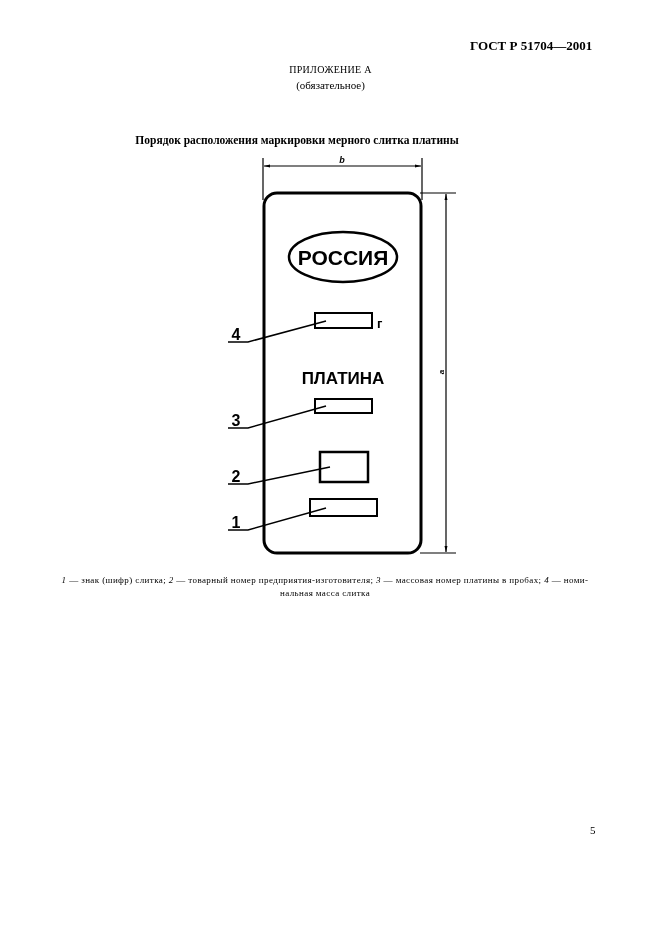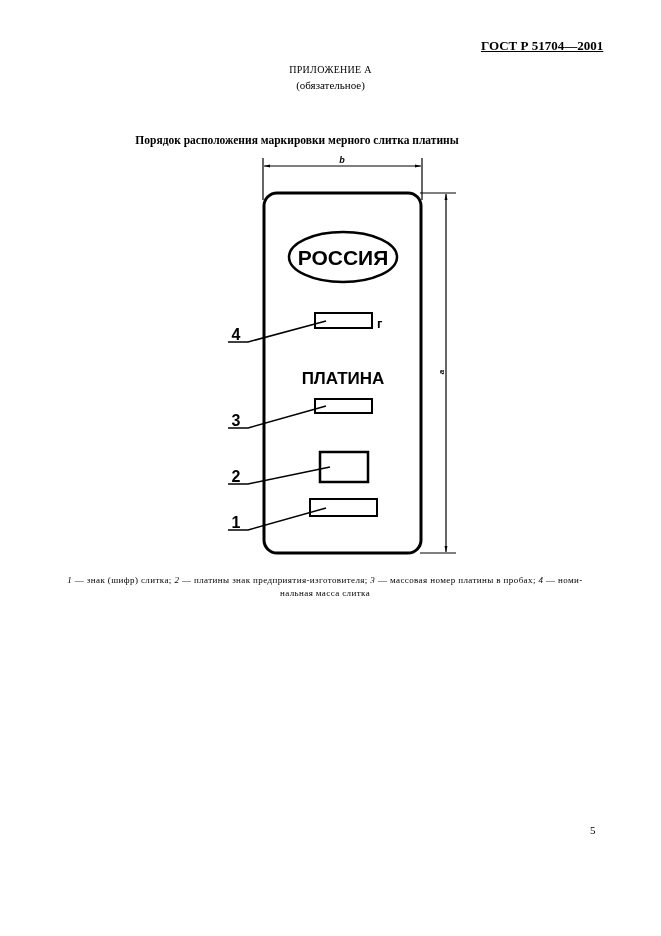--- a/index.html
+++ b/index.html
@@ -1,19 +1,19 @@
 <!DOCTYPE html>
 <html><head>
 <meta charset="utf-8">
 <style>
   html, body { margin: 0; padding: 0; background: #ffffff; }
   body { width: 661px; height: 936px; position: relative; overflow: hidden; color: #000; }
   .serif { font-family: "Liberation Serif", "DejaVu Serif", serif; }
   .abs { position: absolute; }
-  #gost { left: 481px; top: 38px; font-size: 13px; font-weight: bold; white-space: nowrap; text-decoration: underline; }
+  #gost { left: 470px; top: 38px; font-size: 13px; font-weight: bold; white-space: nowrap; }
   #app-title { left: 0; width: 661px; top: 64px; text-align: center; font-size: 10px; letter-spacing: 0.3px; }
   #app-sub { left: 0; width: 661px; top: 79px; text-align: center; font-size: 11px; }
   #fig-title { left: 0; width: 594px; top: 134px; text-align: center; font-size: 11.5px; font-weight: bold; }
   #drawing { left: 0; top: 0; }
   #caption1 { left: 40px; width: 570px; top: 575px; text-align: center; font-size: 9px; letter-spacing: 0.4px; }
   #caption2 { left: 40px; width: 570px; top: 588px; text-align: center; font-size: 9px; letter-spacing: 0.4px; font-family: Liberation Serif, serif; }
   #page-num { left: 590px; top: 824px; font-size: 11px; }
   .it { font-style: italic; }
 </style>
 </head>
@@ -71,17 +71,17 @@
 
   <g font-family="Liberation Sans, DejaVu Sans, sans-serif" font-size="16" font-weight="bold" text-anchor="middle">
     <text x="236" y="340">4</text>
     <text x="236" y="426">3</text>
     <text x="236" y="482">2</text>
     <text x="236" y="528">1</text>
   </g>
 </svg>
 
 <div id="caption1" class="abs serif">
-  <span class="it">1</span><span> — знак (шифр) слитка; </span><span class="it">2</span><span> — платины знак предприятия-изготовителя; </span><span class="it">3</span><span> — массовая номер платины в пробах; </span><span class="it">4</span><span> — номи-</span>
+  <span class="it">1</span><span> — знак (шифр) слитка; </span><span class="it">2</span><span> — товарный номер предприятия-изготовителя; </span><span class="it">3</span><span> — массовая номер платины в пробах; </span><span class="it">4</span><span> — номи-</span>
 </div>
 <div id="caption2" class="abs serif">нальная масса слитка</div>
 
 <div id="page-num" class="abs serif">5</div>
 
 </body></html>

